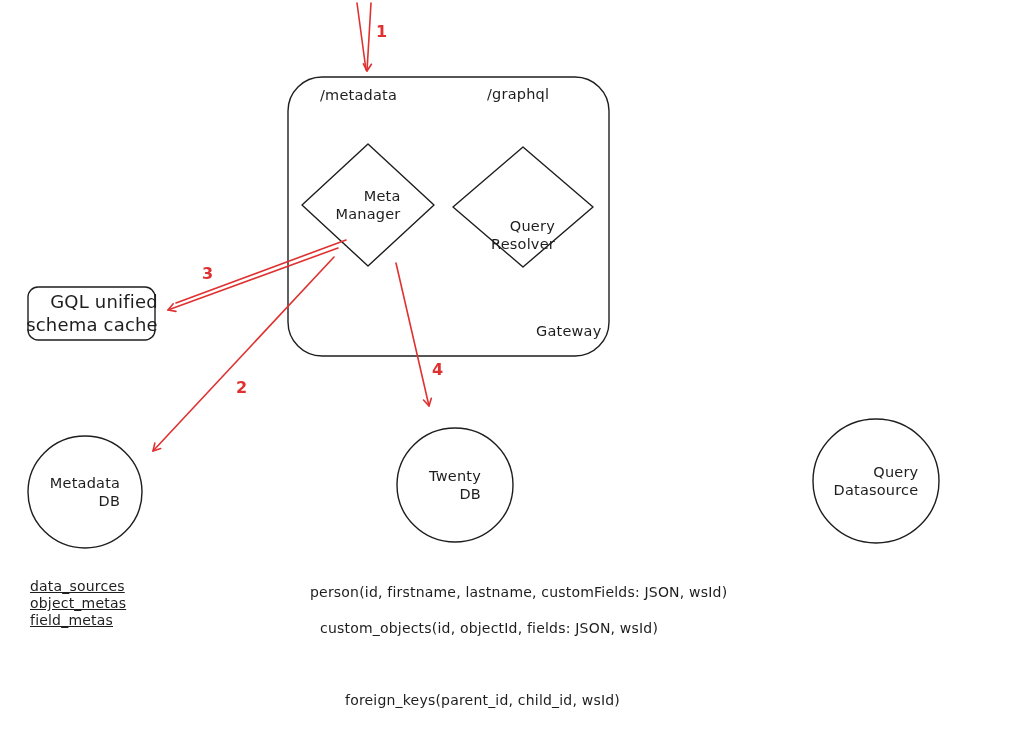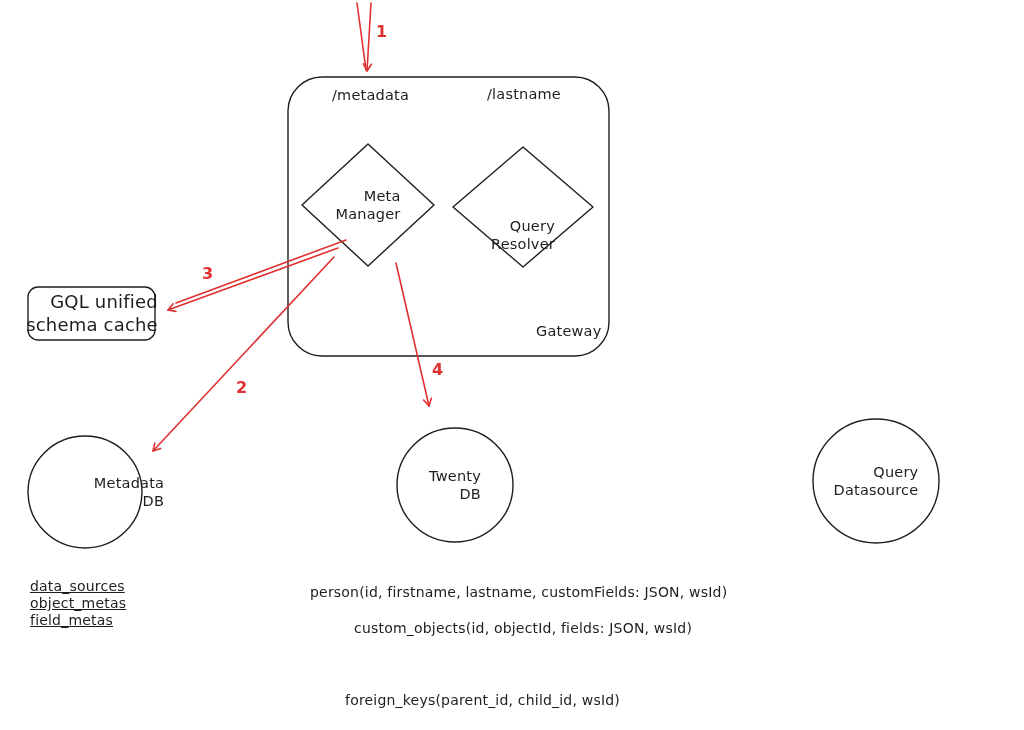--- a/index.html
+++ b/index.html
@@ -65,39 +65,39 @@
     <path class="red-stroke" d="M371,3 L367,71" marker-end="url(#ah)"></path>
 
     <path class="red-stroke" d="M346,240 L176,303"></path>
     <path class="red-stroke" d="M338,248 L168,310" marker-end="url(#ah)"></path>
 
     <path class="red-stroke" d="M334,257 L153,451" marker-end="url(#ah)"></path>
 
     <path class="red-stroke" d="M396,263 L429,406" marker-end="url(#ah)"></path>
   </svg>
 
-  <div class="lbl" style="left:332px;top:86px;">/metadata</div>
-  <div class="lbl" style="left:487px;top:85px;">/lastname</div>
+  <div class="lbl" style="left:320px;top:86px;">/metadata</div>
+  <div class="lbl" style="left:487px;top:85px;">/graphql</div>
   <div class="lbl" style="left:536px;top:322px;">Gateway</div>
 
   <div class="lbl centered" style="left:368px;top:205px;">
     <div>Meta</div>
     <div>Manager</div>
   </div>
   <div class="lbl centered" style="left:523px;top:207px;margin-top:28px;">
     <div>Query</div>
     <div>Resolver</div>
   </div>
 
   <div class="lbl centered small" style="left:92px;top:313px;">
     <div>GQL unified</div>
     <div>schema cache</div>
   </div>
 
-  <div class="lbl centered" style="left:85px;top:492px;margin-left:44px;">
+  <div class="lbl centered" style="left:85px;top:492px;">
     <div>Metadata</div>
     <div>DB</div>
   </div>
   <div class="lbl centered" style="left:455px;top:485px;">
     <div>Twenty</div>
     <div>DB</div>
   </div>
   <div class="lbl centered" style="left:876px;top:481px;">
     <div>Query</div>
     <div>Datasource</div>
@@ -108,18 +108,18 @@
   <div class="step" style="left:236px;top:378px;">2</div>
   <div class="step" style="left:432px;top:360px;">4</div>
 
   <div class="lbl schema tablelist" style="left:30px;top:578px;text-decoration:underline;">
     <div>data_sources</div>
     <div>object_metas</div>
     <div>field_metas</div>
   </div>
 
   <div class="lbl schema" style="left:310px;top:584px;">person(id, firstname, lastname, customFields: JSON, wsId)</div>
-  <div class="lbl schema" style="left:320px;top:620px;margin-left:34px;">custom_objects(id, objectId, fields: JSON, wsId)</div>
+  <div class="lbl schema" style="left:320px;top:620px;">custom_objects(id, objectId, fields: JSON, wsId)</div>
 
 
   <div class="lbl schema" style="left:345px;top:692px;">foreign_keys(parent_id, child_id, wsId)</div>
 
 </div>
 
 </body></html>

